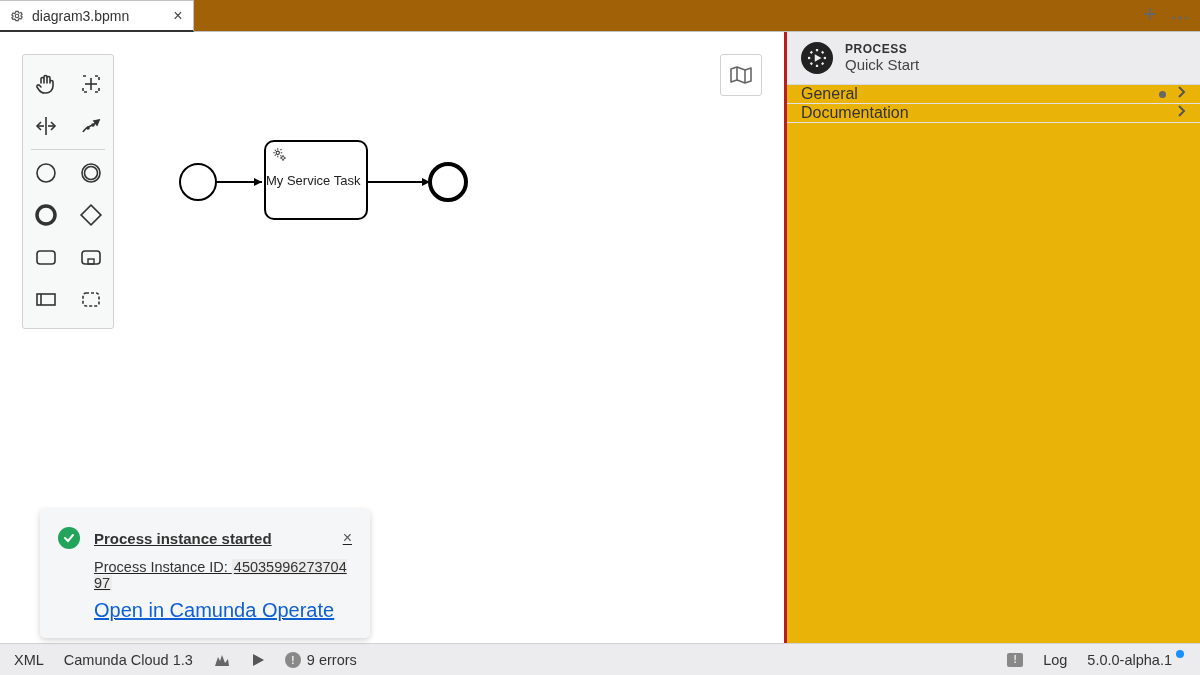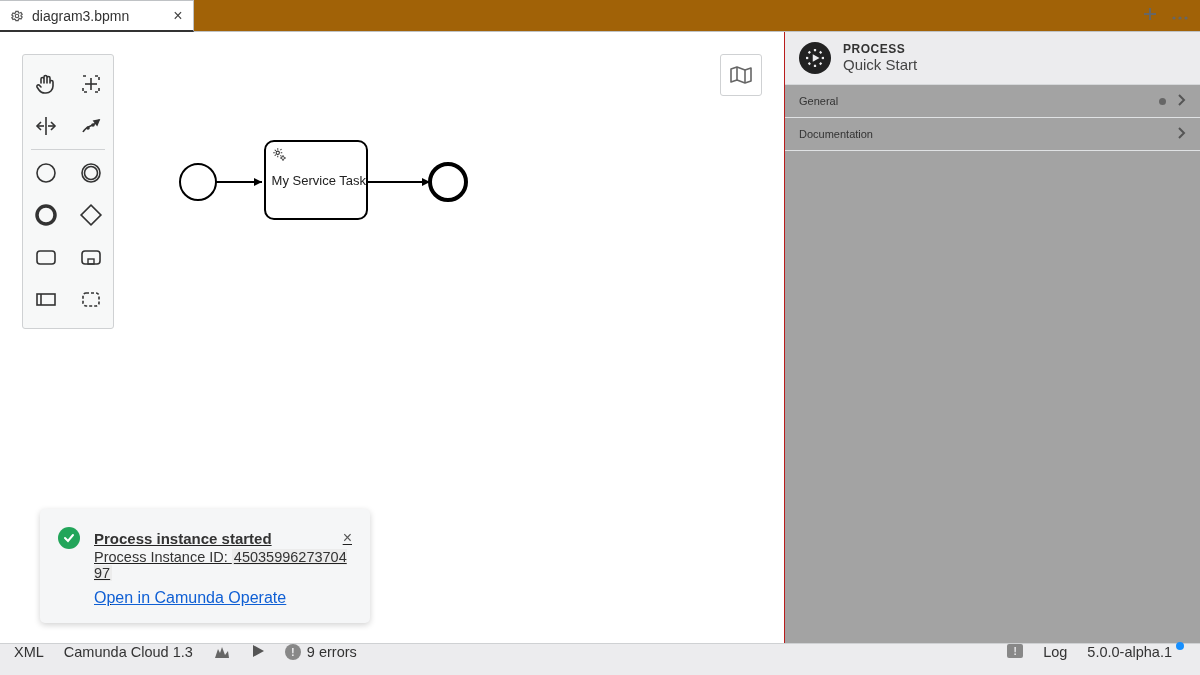--- a/index.html
+++ b/index.html
@@ -93,21 +93,21 @@
     width: 320px; height: 110px;
   }
 
   .task-box {
     position:absolute;
     left:264px; top:108px;
     width:104px; height:80px;
     border:2px solid #000;
     border-radius:10px;
     background:#fff;
-    display:flex; align-items:center; justify-content:flex-end;
+    display:flex; align-items:center; justify-content:flex-start;
     font-size:13px;
     text-align:center;
   }
   .task-gears {
     position:absolute; left:5px; top:4px; width:18px; height:18px;
   }
 
   
   .toast {
     position:absolute;
@@ -122,31 +122,31 @@
   .toast-header { display:flex; align-items:center; gap:14px;}
   .check-circle {
     width:22px; height:22px; border-radius:50%;
     background:#22a55a;
     display:flex; align-items:center; justify-content:center;
     flex-shrink:0;
   }
   .check-circle svg { width:12px; height:12px; }
   .toast-title { font-weight:600; font-size:15px; color:#333; flex:1;}
   .toast-close { color:#555; cursor:pointer; font-size:16px; }
-  .toast-body { margin-left:36px; font-size:14.5px; color:#333;}
+  .toast-body { margin-left:36px; margin-top:10px; font-size:14.5px; color:#333;}
   .toast-id-label { }
   .toast-id { background:#ececec; padding:0 2px; word-break:break-all;}
   .toast-link { margin-top:8px; }
-  .toast-link a { color:#0f5fd4; text-decoration:underline; font-size:16px; cursor:pointer;}
+  .toast-link a { color:#0f5fd4; text-decoration:underline; font-size:20px; cursor:pointer;}
 
   
   .props {
     width: 416px;
-    border-left:1px solid #b91c1c;
-    background:#a3a3a3;
+    border-left:3px solid #b91c1c;
+    background:#eab308;
     display:flex;
     flex-direction:column;
   }
   .props-header {
     background:#ececee;
     padding:10px 14px;
     display:flex;
     align-items:center;
     gap:12px;
     border-bottom:1px solid #d6d8da;
@@ -155,41 +155,41 @@
     width:32px; height:32px; border-radius:50%;
     background:#222;
     display:flex; align-items:center; justify-content:center;
   }
   .props-icon svg { width:18px; height:18px; fill:#ececee;}
   .props-titles { line-height:1.2;}
   .props-kicker { font-size:12px; font-weight:700; letter-spacing:0.5px; color:#333;}
   .props-name { font-size:15px; color:#444;}
   .props-item {
     display:flex; align-items:center;
-    padding: 8px 14px;
+    padding: 0 14px;
     border-bottom:1px solid #e0e2e4;
-    font-size:11px;
+    font-size:16px;
     color:#333;
     cursor:pointer;
     justify-content:space-between;
   }
   .props-item .dot {
     width:7px; height:7px; border-radius:50%; background:#666;
     margin-right:10px;
   }
   .props-right { display:flex; align-items:center;}
   .chev { color:#555; }
 
   
   .footer {
     height:32px;
     background:#ececee;
     border-top:1px solid #cfd1d3;
     display:flex;
-    align-items:flex-start;
+    align-items:center;
     padding:0 14px;
     gap:20px;
     font-size:14.5px;
     color:#333;
   }
   .footer .spacer { flex:1; }
   .footer-item { display:flex; align-items:center; gap:6px; cursor:pointer;}
   .err-icon {
     width:16px; height:16px; border-radius:50%; background:#888;
     color:#ececee; display:flex; align-items:center; justify-content:center;

